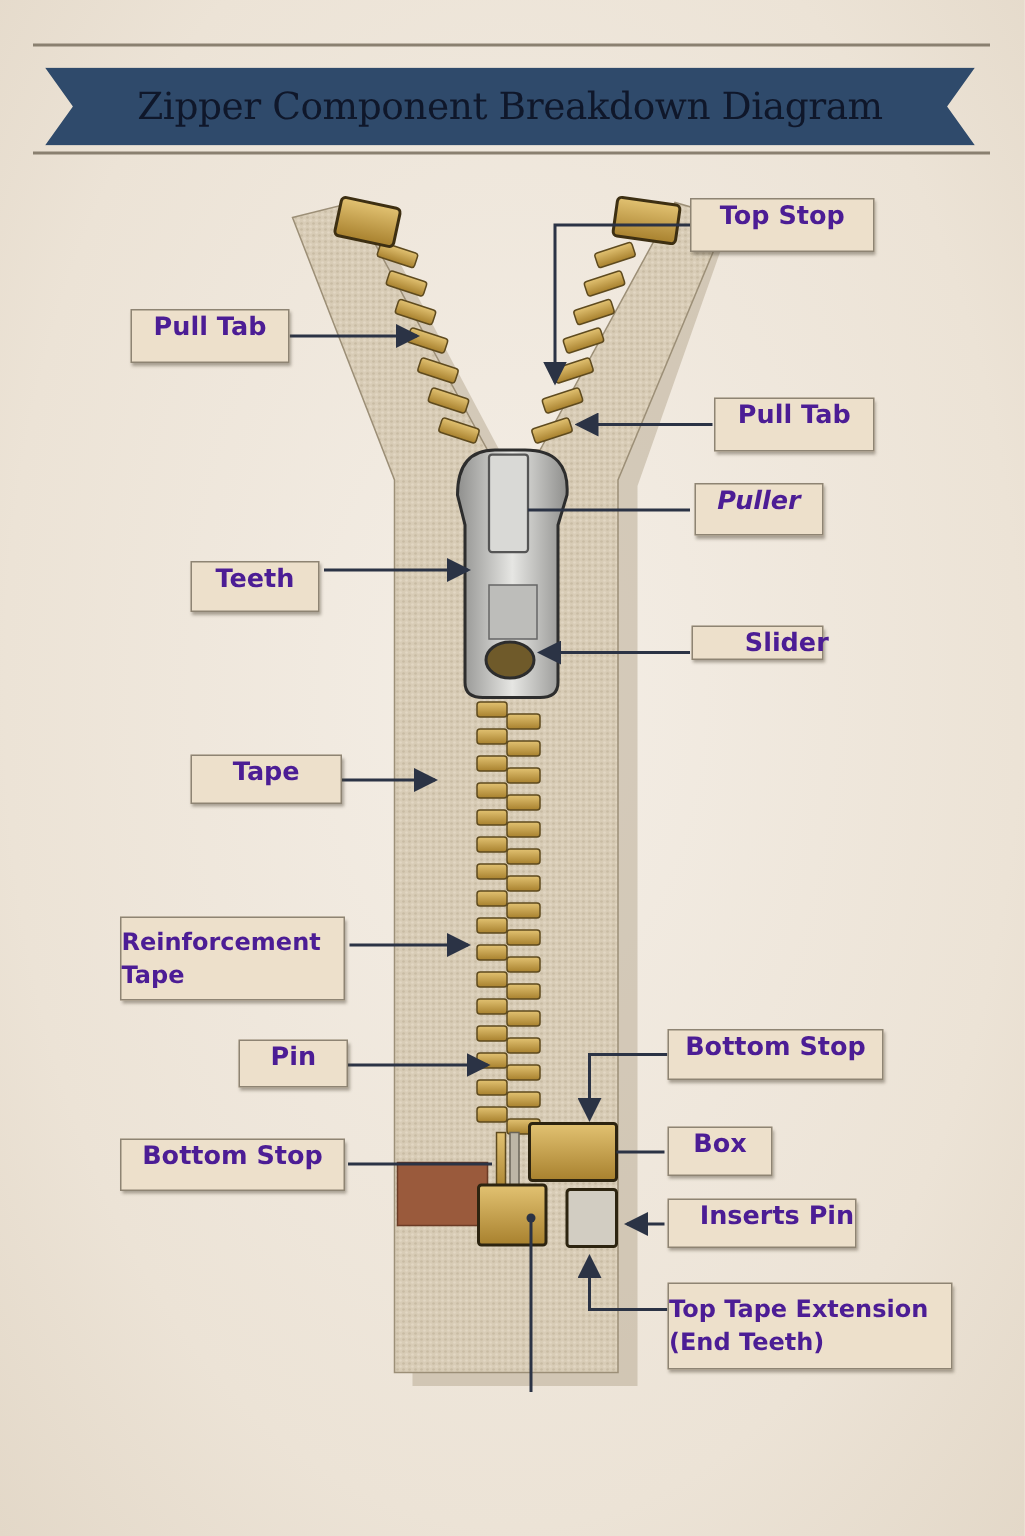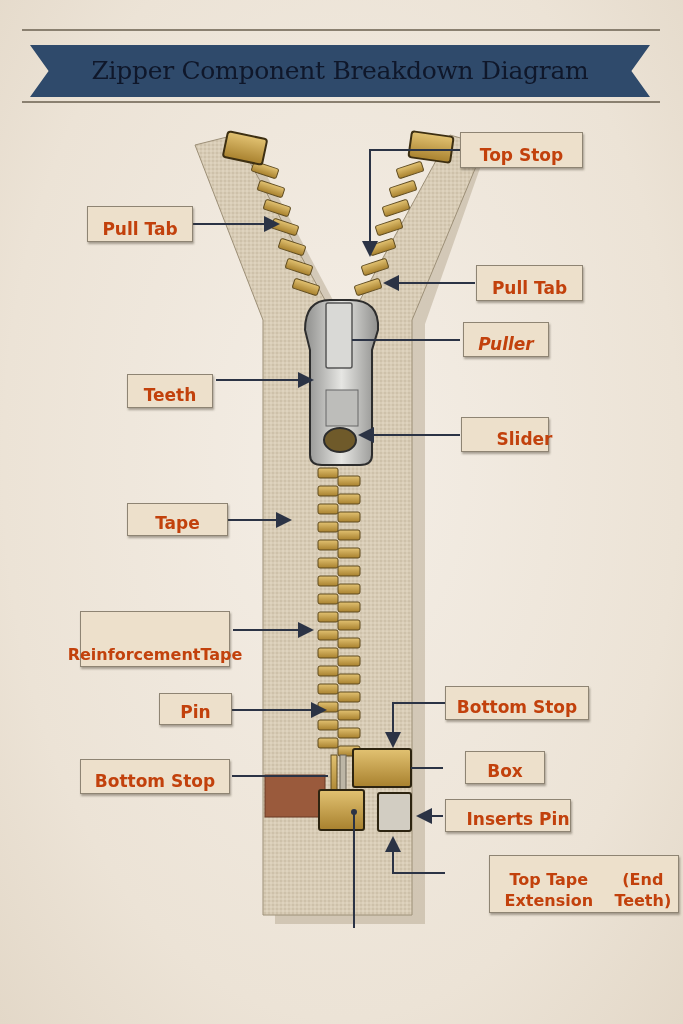--- a/index.html
+++ b/index.html
@@ -17,25 +17,25 @@
     clip-path: polygon(0 0, 100% 0, 97% 50%, 100% 100%, 0 100%, 3% 50%);
   }
   .banner-title {
     position: absolute; left: 30px; top: 45px; width: 620px; height: 52px;
     line-height: 52px; text-align: center; color: #0f172a;
     font-family: "DejaVu Serif", serif; font-size: 25px; letter-spacing: -0.3px;
   }
   .label {
     position: absolute; background: #ede0cb; border: 1px solid #8e8473;
     box-shadow: 1px 2px 2px rgba(80,70,55,0.45);
-    color: #c2410c; font-family: "DejaVu Sans", sans-serif; font-weight: bold;
-    font-size: 17px; text-align: center; display: flex; align-items: flex-end;
+    color: #4c1d95; font-family: "DejaVu Sans", sans-serif; font-weight: bold;
+    font-size: 17px; text-align: center; display: flex; align-items: flex-start;
     justify-content: center; line-height: 1.35; box-sizing: border-box;
   }
-  .label.two { font-size: 16px; flex-direction: row; }
+  .label.two { font-size: 16px; flex-direction: column; }
   svg.art { position: absolute; left: 0; top: 0; }
 </style>
 </head>
 <body>
 
 <div class="rule" style="top:29px;"></div>
 <div class="rule" style="top:101px;"></div>
 <div class="banner"></div>
 <div class="banner-title">Zipper Component Breakdown Diagram</div>
 
@@ -168,41 +168,41 @@
   </div>
 <div class="label" style="left:476px;top:265px;width:107px;height:36px;">
     <span>Pull Tab</span>
   </div>
 <div class="label" style="left:463px;top:322px;width:86px;height:35px;font-style:italic;">
     <span>Puller</span>
   </div>
 <div class="label" style="left:127px;top:362px;width:86px;height:34px;margin-top:12px;">
     <span>Teeth</span>
   </div>
-<div class="label" style="left:461px;top:417px;width:88px;height:35px;padding-left:39px;">
+<div class="label" style="left:461px;top:417px;width:88px;height:23px;padding-left:39px;">
     <span>Slider</span>
   </div>
 <div class="label" style="left:127px;top:503px;width:101px;height:33px;">
     <span>Tape</span>
   </div>
 <div class="label two" style="left:80px;top:611px;width:150px;height:56px;">
   <span>Reinforcement</span>
   <span>Tape</span>
 </div>
 <div class="label" style="left:159px;top:693px;width:73px;height:32px;">
     <span>Pin</span>
   </div>
 <div class="label" style="left:80px;top:759px;width:150px;height:35px;">
     <span>Bottom Stop</span>
   </div>
 <div class="label" style="left:445px;top:686px;width:144px;height:34px;">
     <span>Bottom Stop</span>
   </div>
-<div class="label" style="left:445px;top:751px;width:80px;height:33px;margin-left:20px;">
+<div class="label" style="left:445px;top:751px;width:70px;height:33px;">
     <span>Box</span>
   </div>
 <div class="label" style="left:445px;top:799px;width:126px;height:33px;padding-left:20px;">
     <span>Inserts Pin</span>
   </div>
-<div class="label two" style="left:445px;top:855px;width:190px;height:58px;margin-left:44px;">
+<div class="label two" style="left:445px;top:855px;width:190px;height:58px;">
   <span>Top Tape Extension</span>
   <span>(End Teeth)</span>
 </div>
 
 </body></html>

